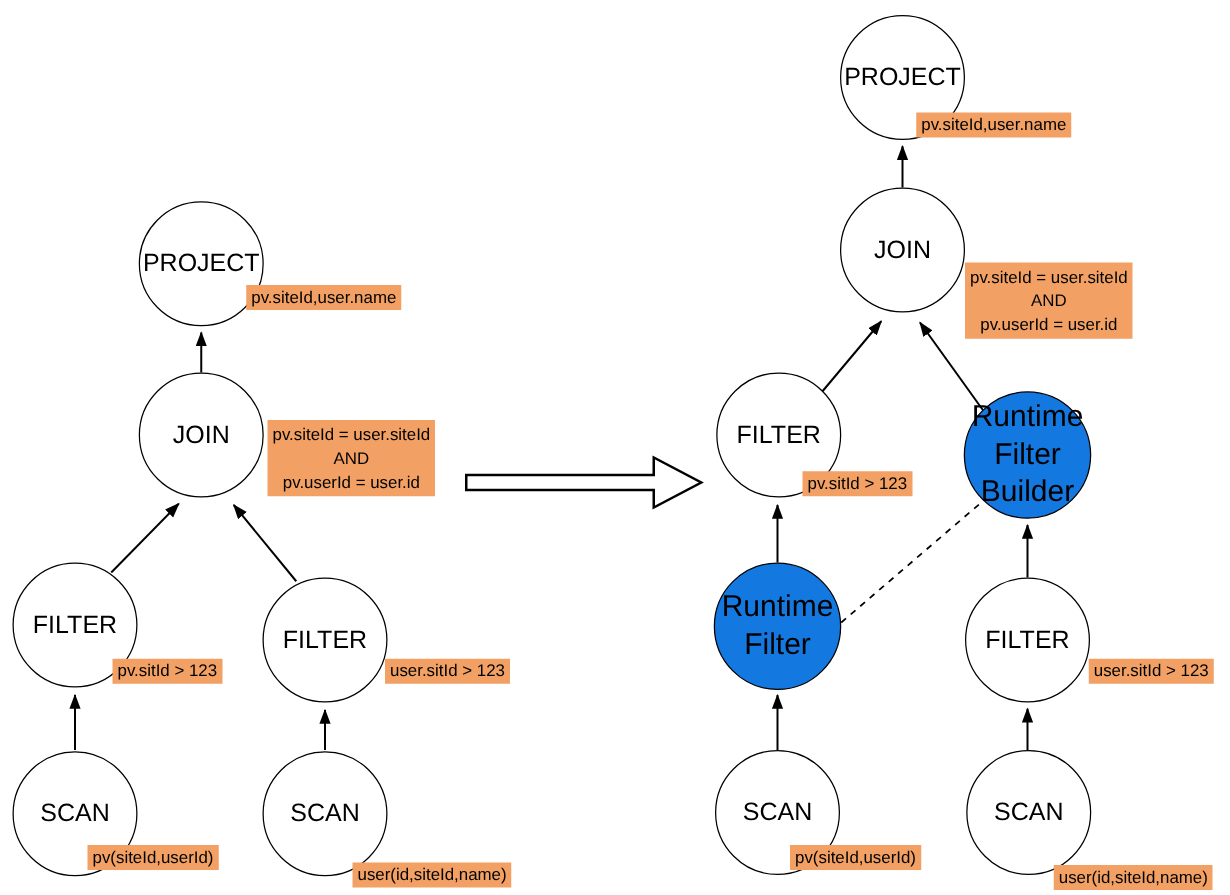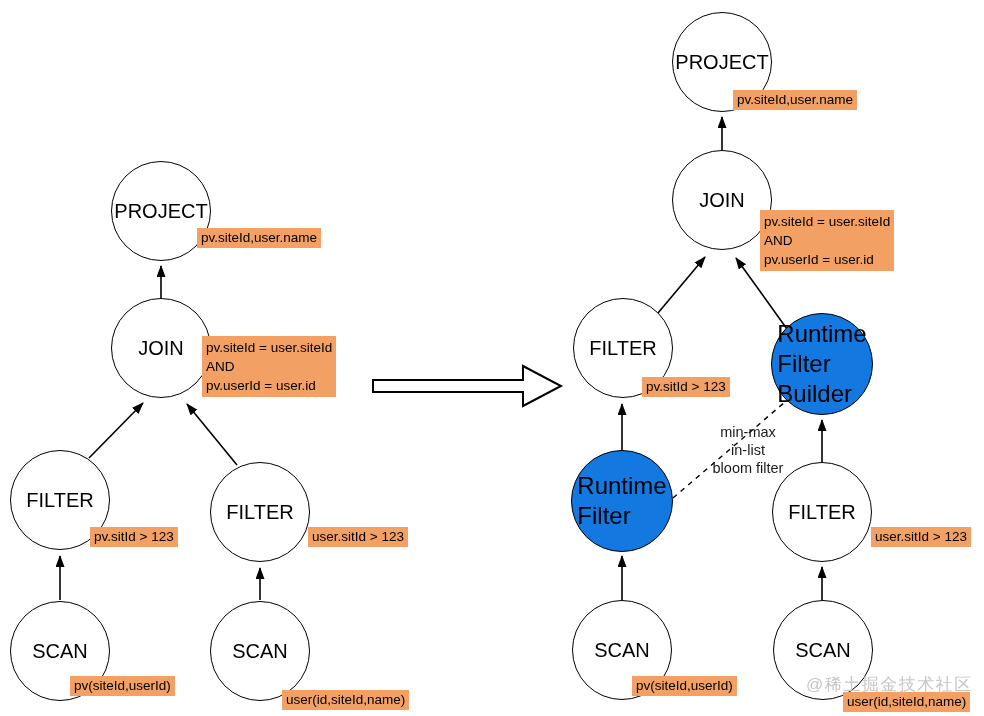--- a/index.html
+++ b/index.html
@@ -6,31 +6,31 @@
   .canvas{
     position:relative;width:984px;height:716px;background:#fff;overflow:hidden;
     font-family:"Liberation Sans",sans-serif;color:#000;
   }
   .edges{position:absolute;left:0;top:0;}
   .node{
     position:absolute;width:100px;height:100px;border-radius:50%;
     border:1.5px solid var(--node-border,#000);
     background:var(--node-fill,#fff);
     display:flex;align-items:center;justify-content:center;
-    font-size:20px;white-space:pre-line;line-height:1.25;
+    font-size:20px;text-align:center;white-space:pre-line;line-height:1.25;
     box-sizing:border-box;
   }
   .node.blue{background:var(--blue,#1478e1);font-size:24px;}
   .ann{
     position:absolute;background:var(--ann-bg,#f2a064);
     font-size:13.5px;line-height:16px;padding:2px 4px;
     white-space:pre-line;
     text-align:right;
   }
-  .ann.center{text-align:left;line-height:19px;}
+  .ann.center{text-align:center;line-height:19px;margin-left:12px;}
   .note{
     position:absolute;font-size:14.5px;line-height:18px;text-align:center;
     white-space:pre-line;color:#1a1a1a;
   }
   .watermark{
     position:absolute;color:var(--wm,#c6c6c6);font-size:17px;letter-spacing:1.5px;
     white-space:nowrap;
   }
 </style>
 </head>
@@ -122,19 +122,15 @@
 
   <div class="ann" style="left:733px;top:90px">pv.siteId,user.name</div>
   <div class="ann center" style="left:760px;top:210px">pv.siteId = user.siteId
 AND
 pv.userId = user.id</div>
   <div class="ann" style="left:642px;top:377px">pv.sitId &gt; 123</div>
   <div class="ann" style="left:871px;top:527px">user.sitId &gt; 123</div>
   <div class="ann" style="left:632px;top:676px">pv(siteId,userId)</div>
   <div class="ann" style="left:843px;top:692px">user(id,siteId,name)</div>
 
-  <div class="note" style="left:698px;top:423px;width:100px">min-max
-in-list
-bloom filter</div>
 
-  <div class="watermark" style="left:806px;top:673px">@稀土掘金技术社区</div>
 
 </div>
 
 </body></html>

